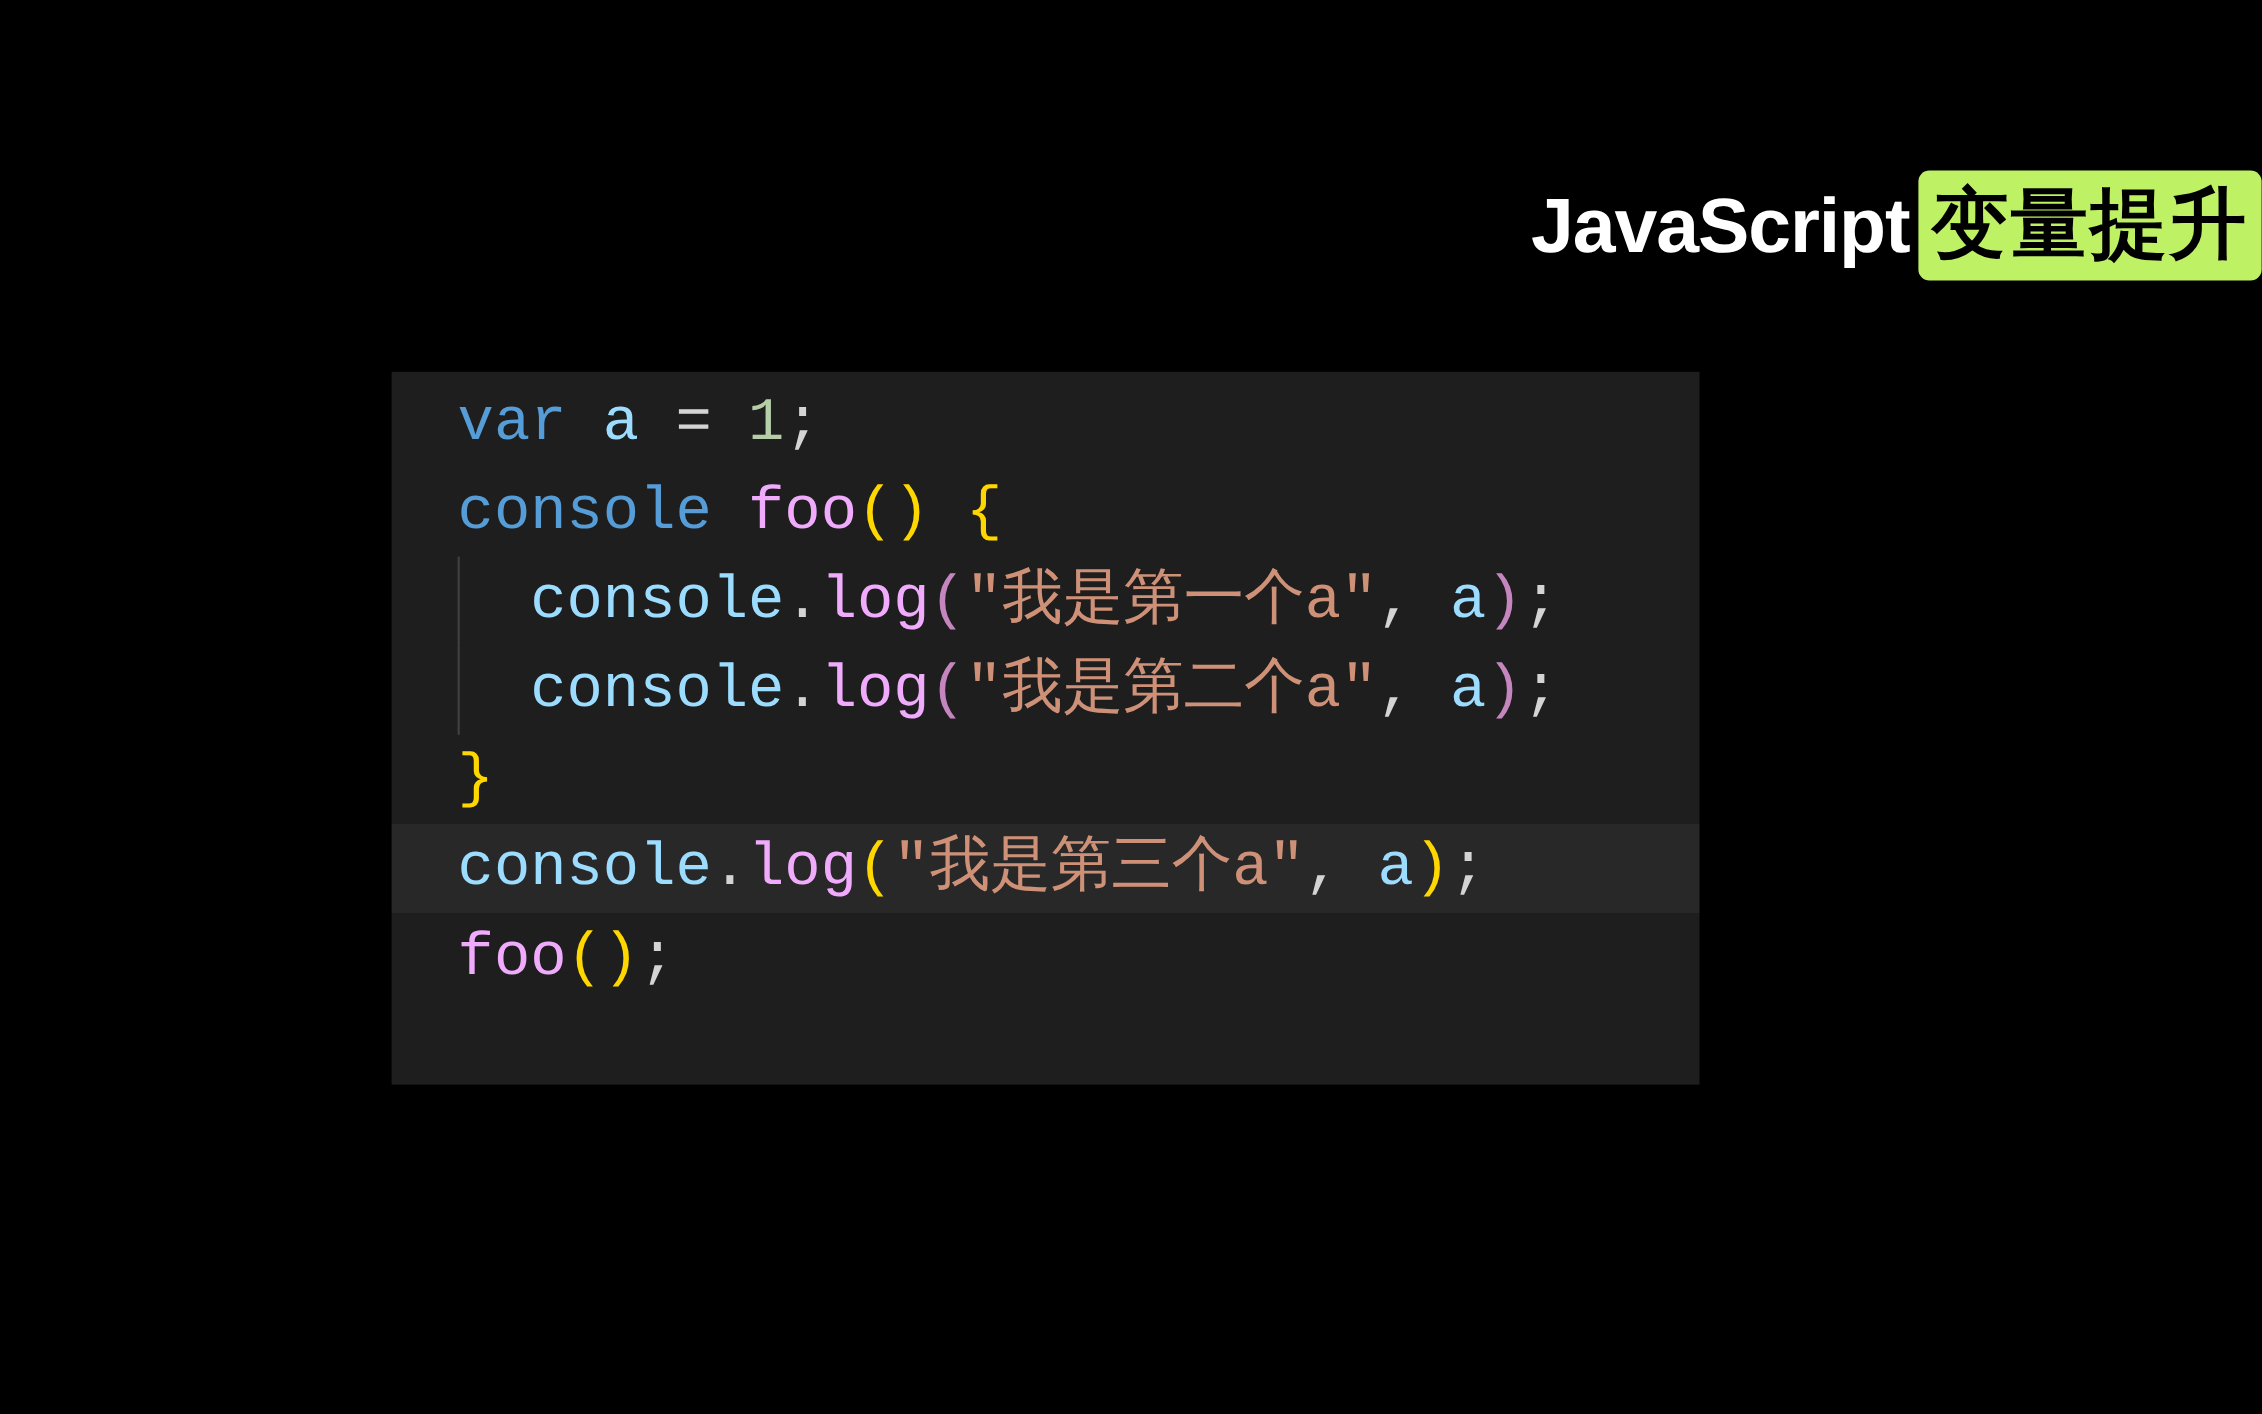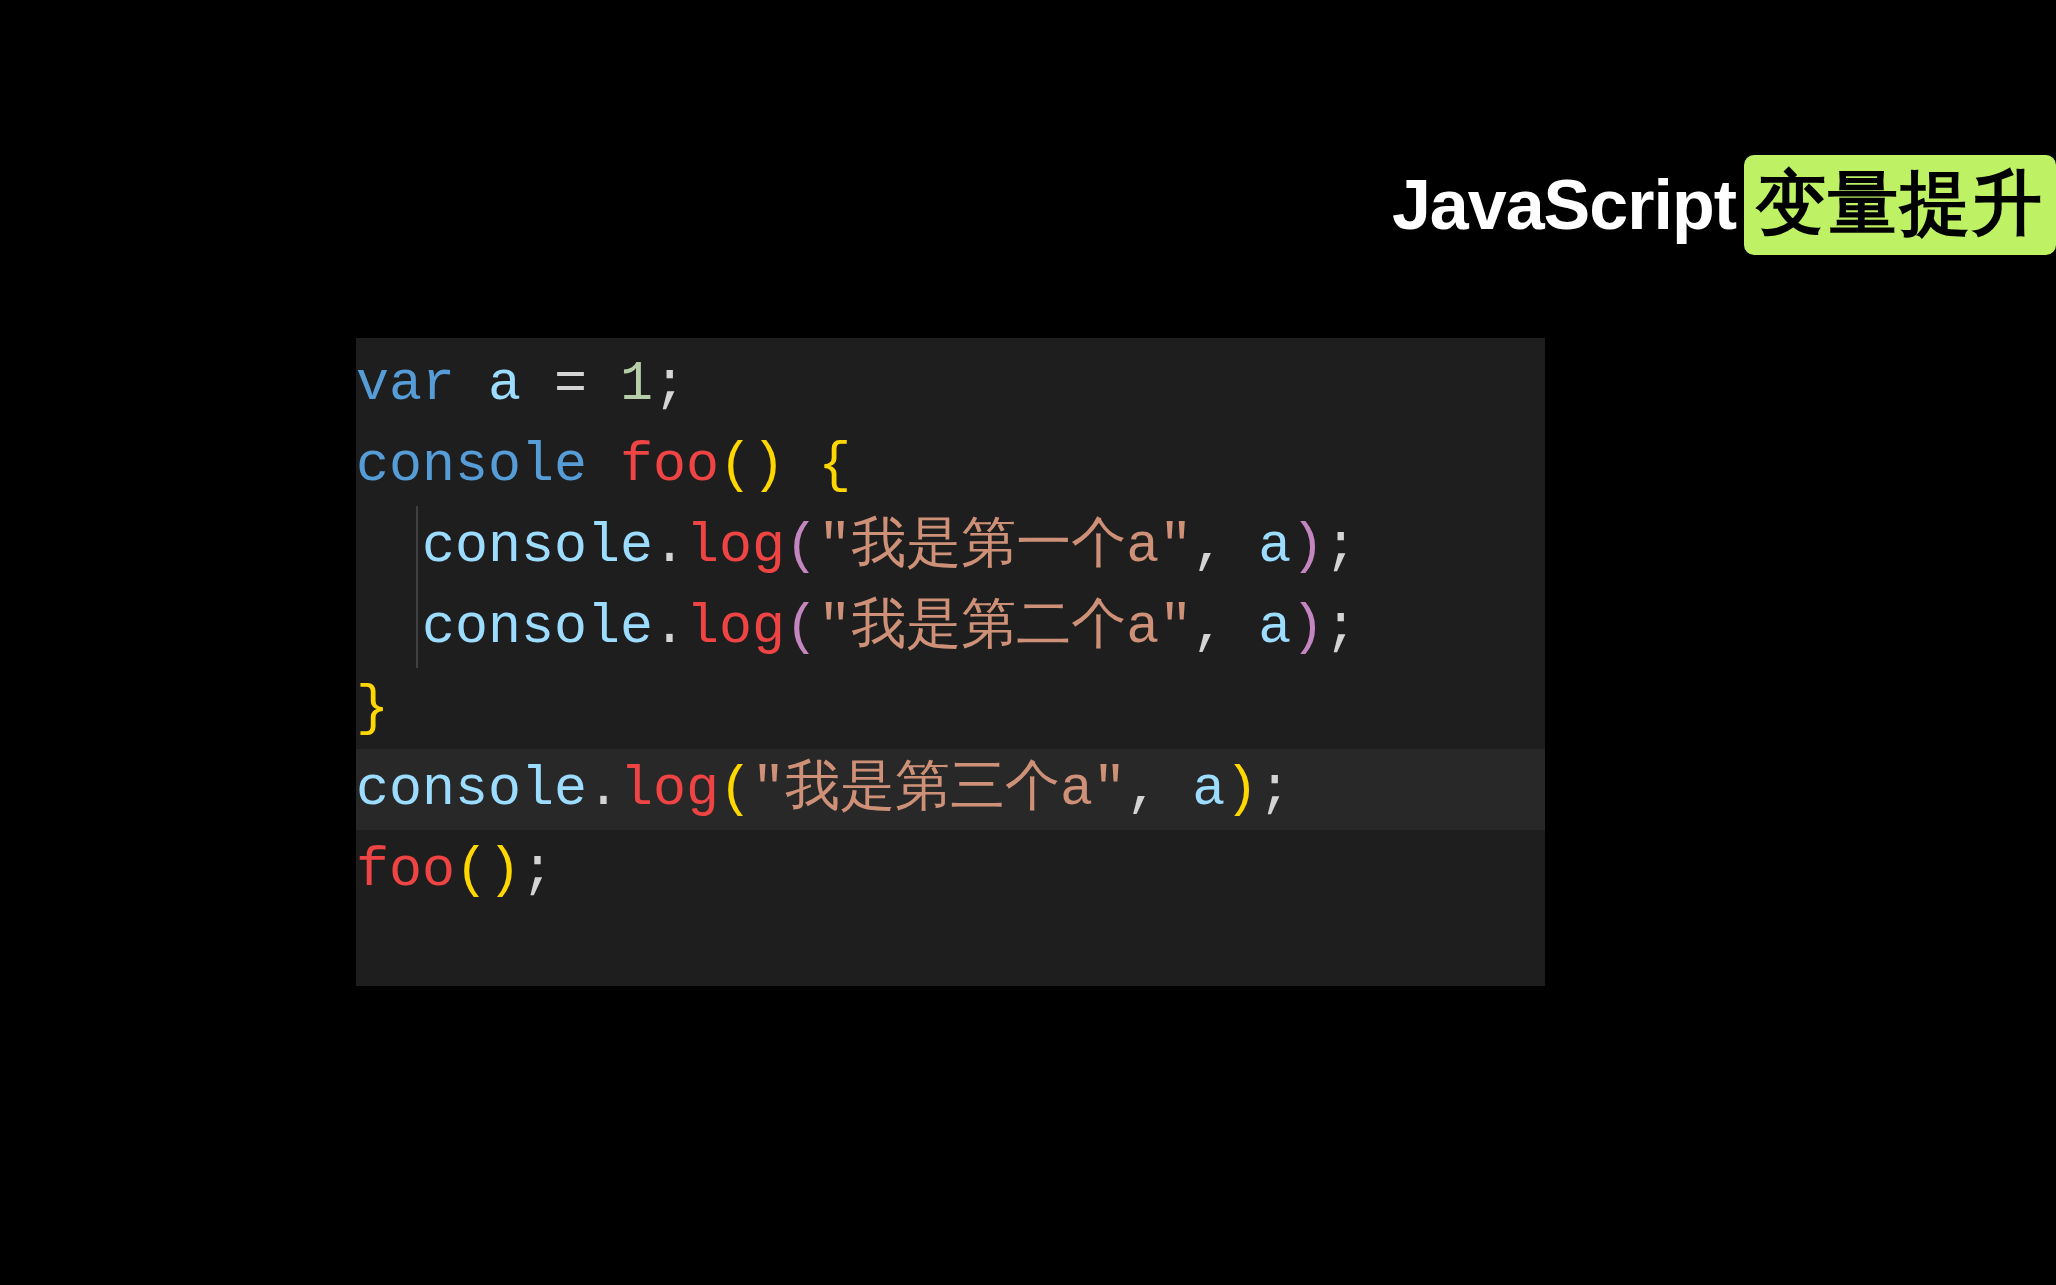--- a/index.html
+++ b/index.html
@@ -48,41 +48,42 @@
       height: 648px;
       background: #1e1e1e;
       font-family: Consolas, "Courier New", monospace;
       font-size: 55px;
       line-height: 1.48;
       padding-top: 6px;
       overflow: hidden;
     }
     .code-row {
       position: relative;
+      padding-left: 60px;
       white-space: pre;
       color: #d4d4d4;
       height: 81px;
       line-height: 81px;
     }
     .code-row.highlight {
       background: #282828;
     }
     .indent-guide {
       position: absolute;
       left: 60px;
       top: 0;
       bottom: 0;
       width: 2px;
       background: #404040;
     }
     .tok-kw  { color: #569cd6; }
     .tok-var { color: #9cdcfe; }
     .tok-op  { color: #d4d4d4; }
     .tok-num { color: #b5cea8; }
-    .tok-func{ color: #ef4444; }
+    .tok-func{ color: #f0abfc; }
     .tok-str { color: #ce9178; }
     .tok-brace-y { color: #ffd700; }
     .tok-brace-p { color: #c586c0; }
     .tok-punc{ color: #d4d4d4; }
   </style>
 </head>
 <body>
 
 <div class="title-wrap">
   <span class="title-js">JavaScript</span>

